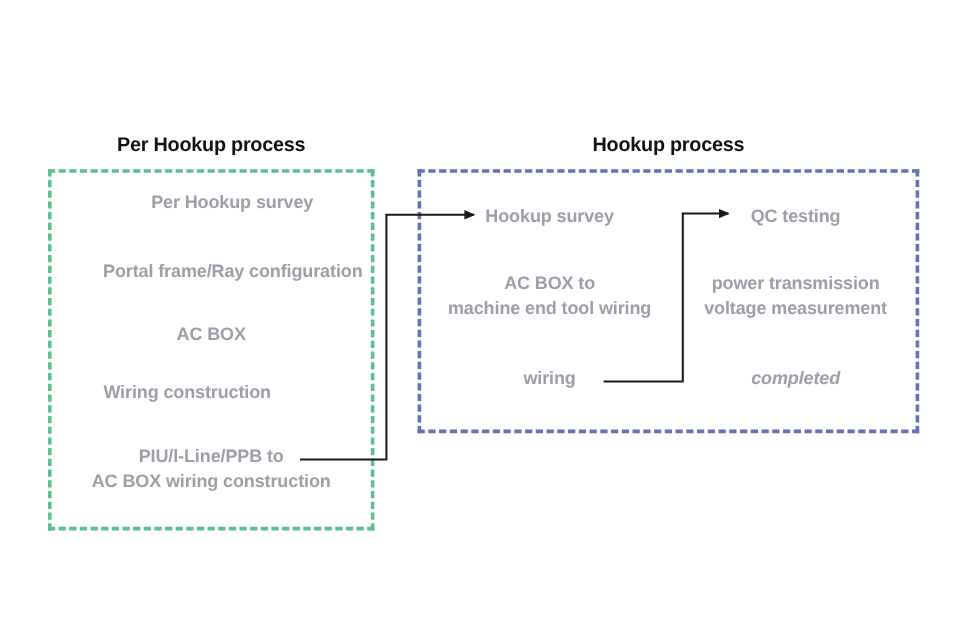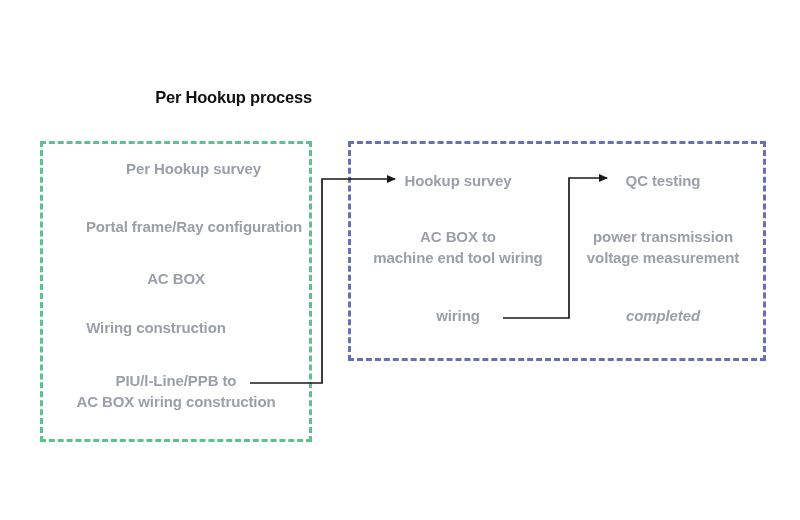--- a/index.html
+++ b/index.html
@@ -20,23 +20,24 @@
     left: 0; top: 0;
     width: 800px;
     height: 520px;
   }
 
   .heading {
     position: absolute;
     font-size: 16.5px;
     font-weight: bold;
     color: #111111;
-    text-align: right;
+    text-align: center;
     white-space: nowrap;
     letter-spacing: -0.2px;
+    margin-top: 24px;
   }
   #heading-left  { left: 40px;  top: 88px;  width: 272px; }
   #heading-right { left: 348px; top: 88px;  width: 418px; }
 
   .group-box {
     position: absolute;
     background: transparent;
     box-sizing: border-box;
   }
   #group-left {
@@ -90,20 +91,21 @@
     pointer-events: none;
   }
 </style>
 </head>
 <body>
 
 <div id="canvas">
 
   <div class="heading" id="heading-left">Per Hookup process</div>
 
+  <div class="heading" id="heading-right">Hookup process</div>
 
   <div class="group-box" id="group-left"></div>
 
   <div class="group-box" id="group-right"></div>
 
   <div class="node" id="node-l1">Per Hookup survey</div>
   <div class="node" id="node-l2">Portal frame/Ray configuration</div>
   <div class="node" id="node-l3">AC BOX</div>
   <div class="node" id="node-l4">Wiring construction</div>
   <div class="node" id="node-l5">PIU/l-Line/PPB to

